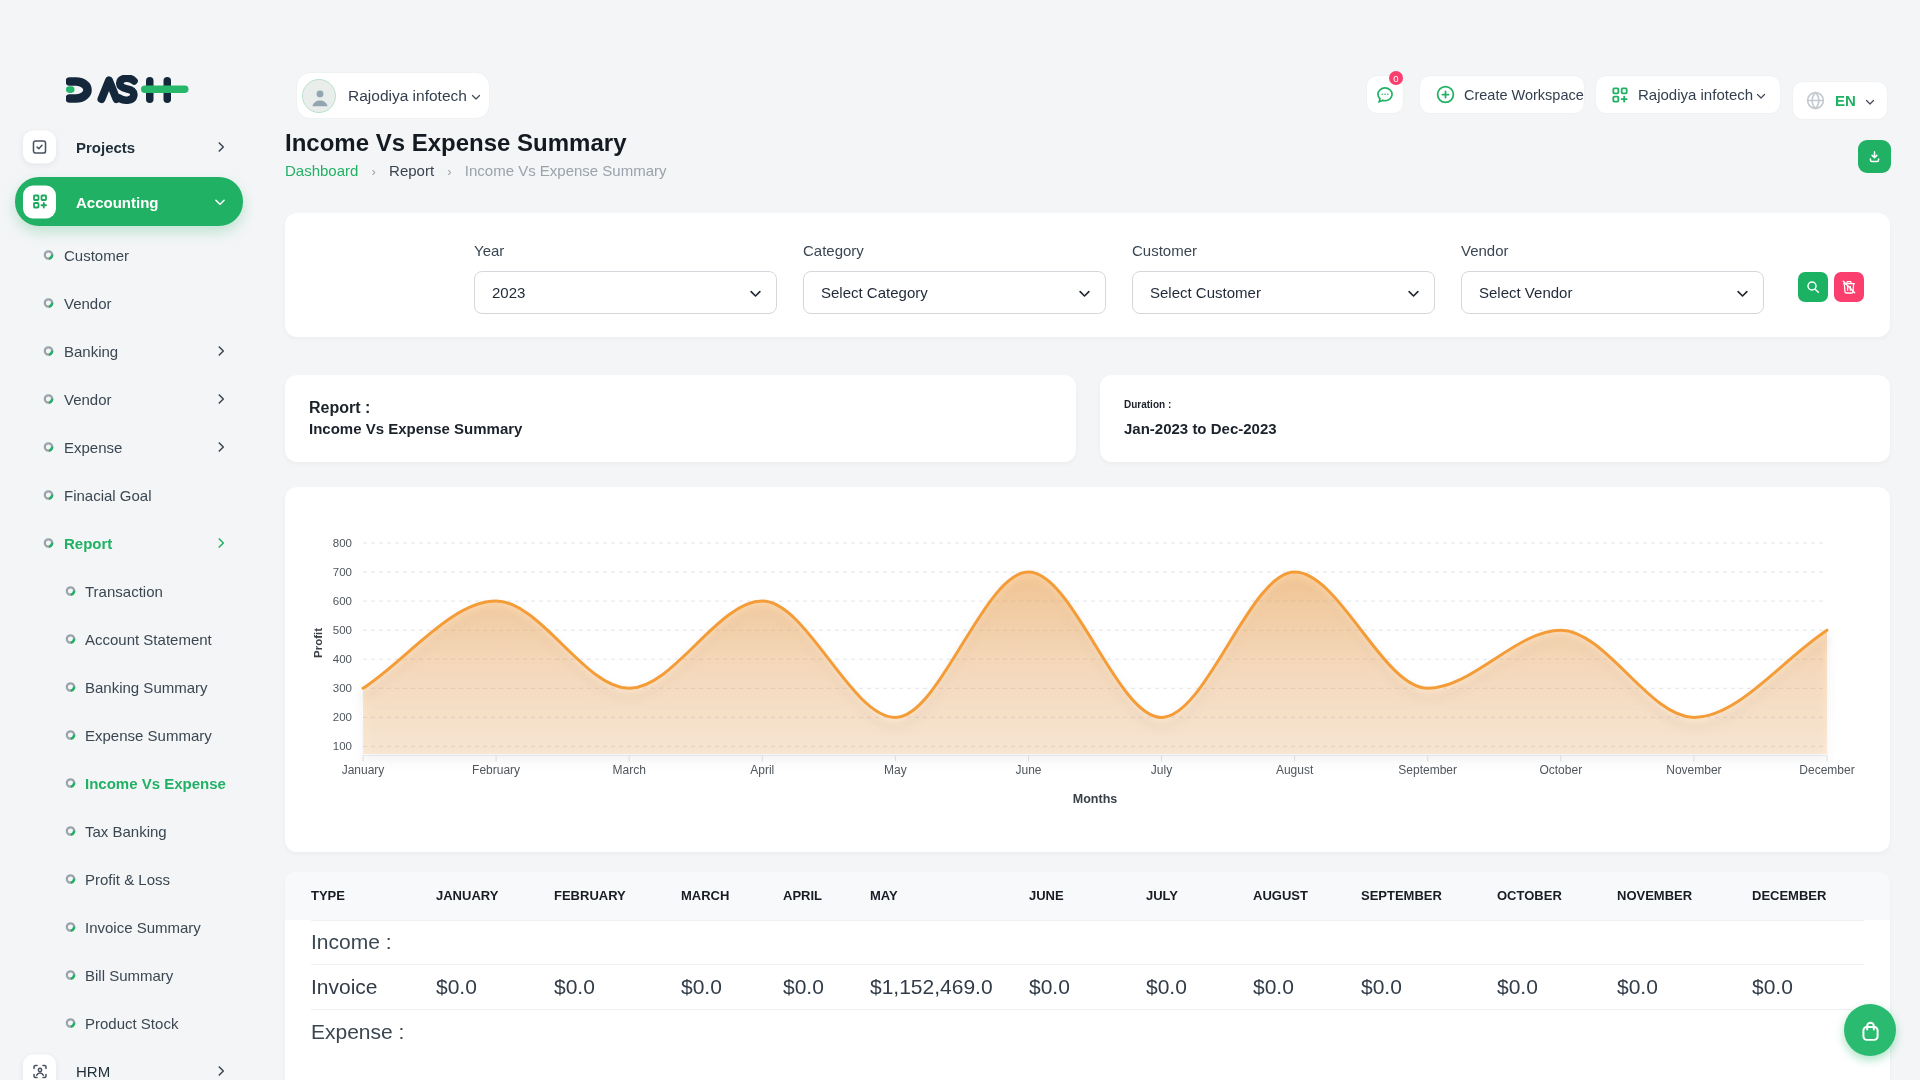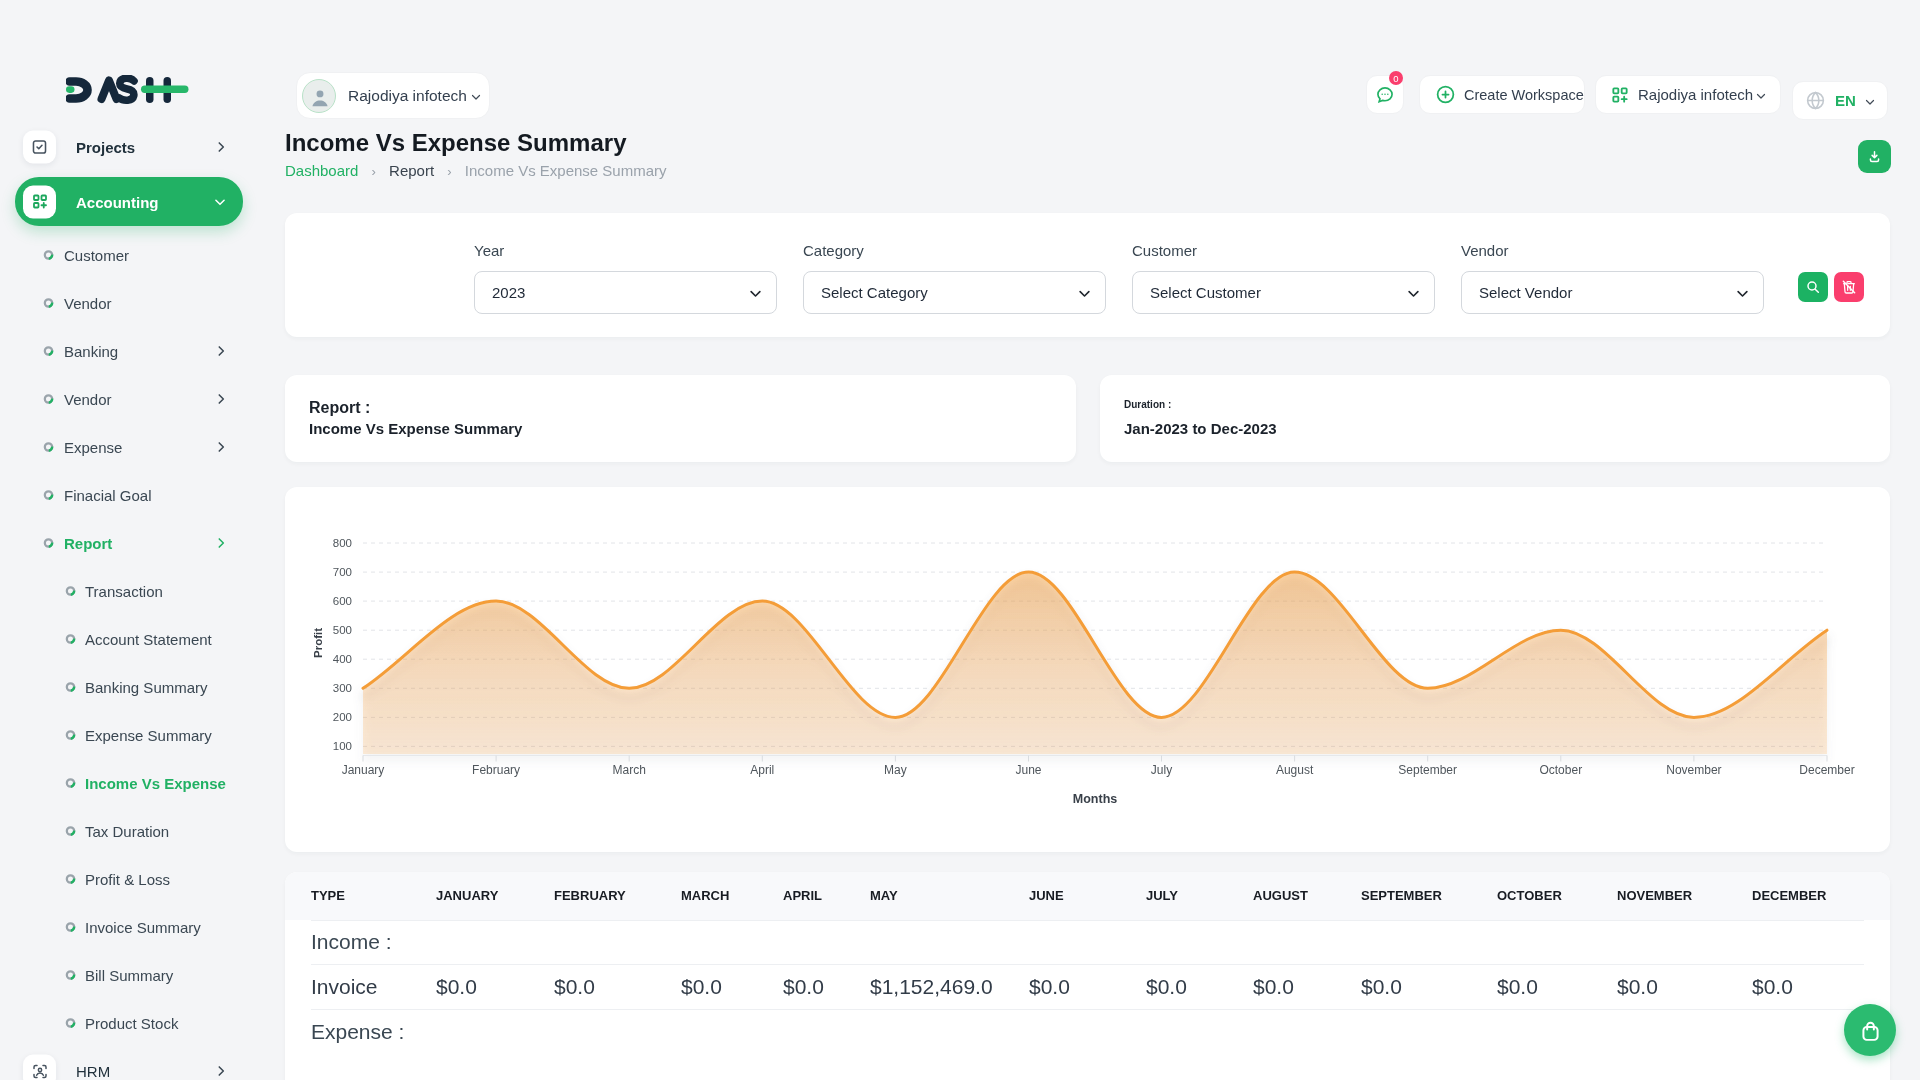--- a/index.html
+++ b/index.html
@@ -163,21 +163,21 @@
         <circle cx="6" cy="6" r="4" fill="none" stroke="#9aa4ab" stroke-width="2.5"></circle>
         <path d="M6.3 10 A4 4 0 0 0 9.9 5.6" fill="none" stroke="#21b164" stroke-width="2.7"></path>
       </svg>
       <span class="sub" style="left:85px;top:50%;transform:translateY(-50%);color:#21b164;font-weight:700;">Income Vs Expense</span>
     </div>
     <div class="navitem" style="top:807px">
       <svg class="bullet" style="left:65px" width="10" height="10" viewBox="0 0 12 12">
         <circle cx="6" cy="6" r="4" fill="none" stroke="#9aa4ab" stroke-width="2.5"></circle>
         <path d="M6.3 10 A4 4 0 0 0 9.9 5.6" fill="none" stroke="#21b164" stroke-width="2.7"></path>
       </svg>
-      <span class="sub" style="left:85px;top:50%;transform:translateY(-50%);">Tax Duration</span>
+      <span class="sub" style="left:85px;top:50%;transform:translateY(-50%);">Tax Banking</span>
     </div>
     <div class="navitem" style="top:855px">
       <svg class="bullet" style="left:65px" width="10" height="10" viewBox="0 0 12 12">
         <circle cx="6" cy="6" r="4" fill="none" stroke="#9aa4ab" stroke-width="2.5"></circle>
         <path d="M6.3 10 A4 4 0 0 0 9.9 5.6" fill="none" stroke="#21b164" stroke-width="2.7"></path>
       </svg>
       <span class="sub" style="left:85px;top:50%;transform:translateY(-50%);">Profit &amp; Loss</span>
     </div>
     <div class="navitem" style="top:903px">
       <svg class="bullet" style="left:65px" width="10" height="10" viewBox="0 0 12 12">

